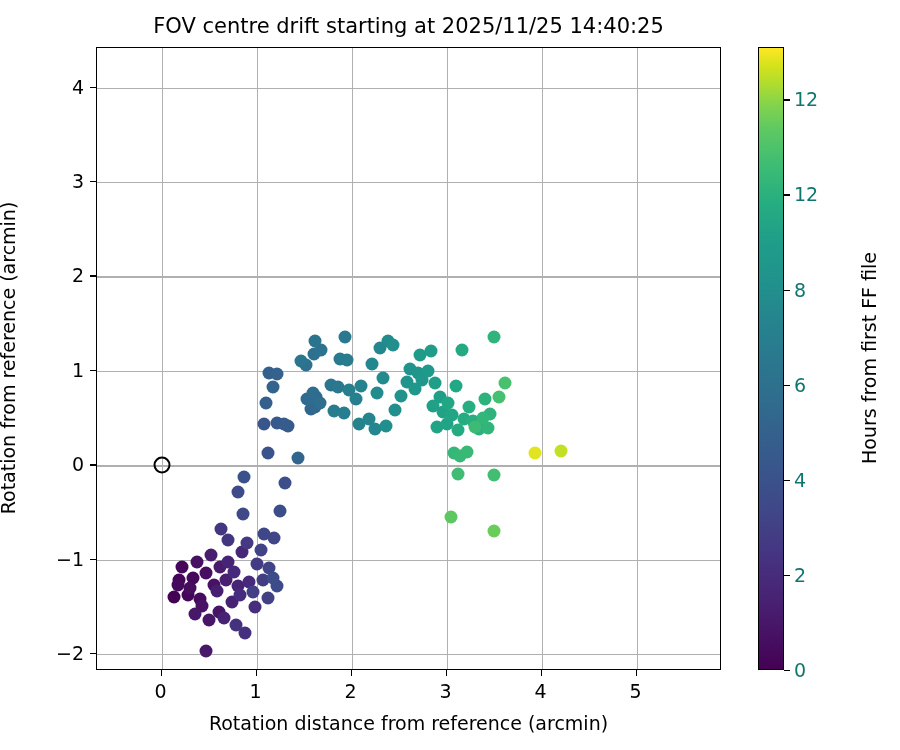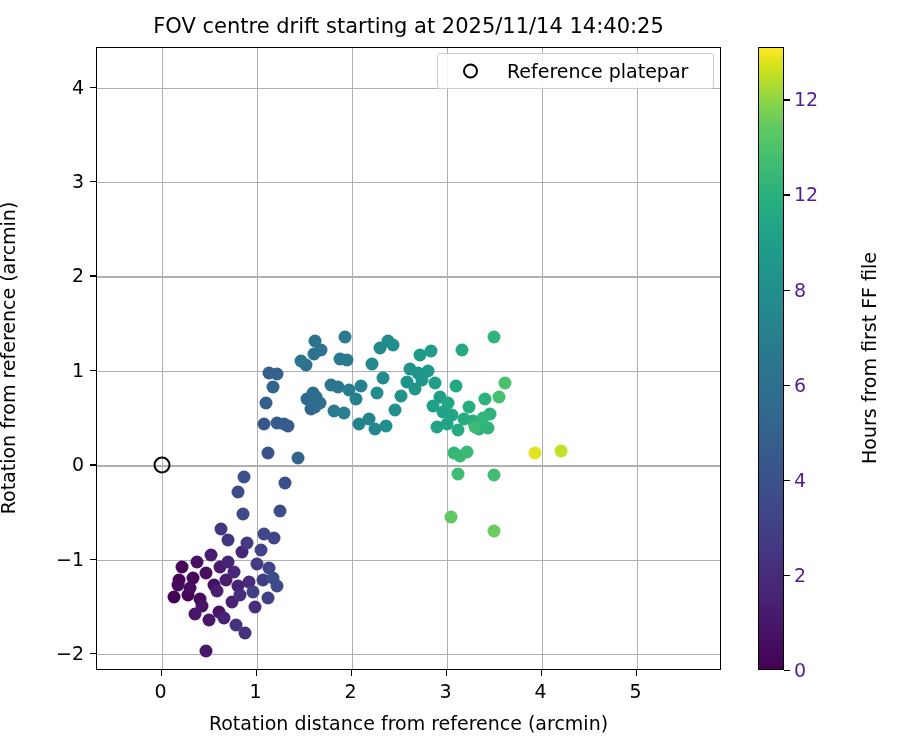--- a/index.html
+++ b/index.html
@@ -173,40 +173,40 @@
   }
   .cb-tick {
     position: absolute;
     height: 1.4px;
     width: 6px;
     background: #000000;
   }
   .cb-ticklabel {
     position: absolute;
     font-size: 19px;
-    color: #4c1d95;
+    color: #0f766e;
     transform: translateY(-50%);
     white-space: nowrap;
   }
   #cblabel {
     position: absolute;
     left: 869px;
     top: 358px;
     font-size: 19px;
     color: #000000;
     transform: translate(-50%, -50%) rotate(-90deg);
     white-space: nowrap;
   }
 </style>
 </head>
 <body>
 
 <div id="figure">
 
-  <div id="title">FOV centre drift starting at 2025/11/14 14:40:25</div>
+  <div id="title">FOV centre drift starting at 2025/11/25 14:40:25</div>
 
   <div id="axes">
 
   <div class="gridline-v" style="left: 64.5897px;"></div>
       <div class="gridline-v" style="left: 159.574px;"></div>
       <div class="gridline-v" style="left: 254.559px;"></div>
       <div class="gridline-v" style="left: 349.544px;"></div>
       <div class="gridline-v" style="left: 444.529px;"></div>
       <div class="gridline-v" style="left: 539.514px;"></div>
       <div class="gridline-h" style="top: 606.009px;"></div>
@@ -379,24 +379,20 @@
       <div class="ticklabel-y" style="top: 275.433px; left: 50px; width: 34px;">2</div>
       <div class="tick-y" style="top: 181.039px; left: 90px;"></div>
       <div class="ticklabel-y" style="top: 181.039px; left: 50px; width: 34px;">3</div>
       <div class="tick-y" style="top: 86.6455px; left: 90px;"></div>
       <div class="ticklabel-y" style="top: 86.6455px; left: 50px; width: 34px;">4</div>
     </div>
 
   <div id="xlabel">Rotation distance from reference (arcmin)</div>
   <div id="ylabel">Rotation from reference (arcmin)</div>
 
-  <div id="legend">
-    <span id="legend-marker"></span>
-    <span id="legend-label">Reference platepar</span>
-  </div>
 
   <div id="colorbar"></div>
   <div id="cbticks-layer">
       <div class="cb-tick" style="top: 670px; left: 784px;"></div>
       <div class="cb-ticklabel" style="top: 670px; left: 794px;">0</div>
       <div class="cb-tick" style="top: 574.885px; left: 784px;"></div>
       <div class="cb-ticklabel" style="top: 574.885px; left: 794px;">2</div>
       <div class="cb-tick" style="top: 479.771px; left: 784px;"></div>
       <div class="cb-ticklabel" style="top: 479.771px; left: 794px;">4</div>
       <div class="cb-tick" style="top: 384.656px; left: 784px;"></div>

